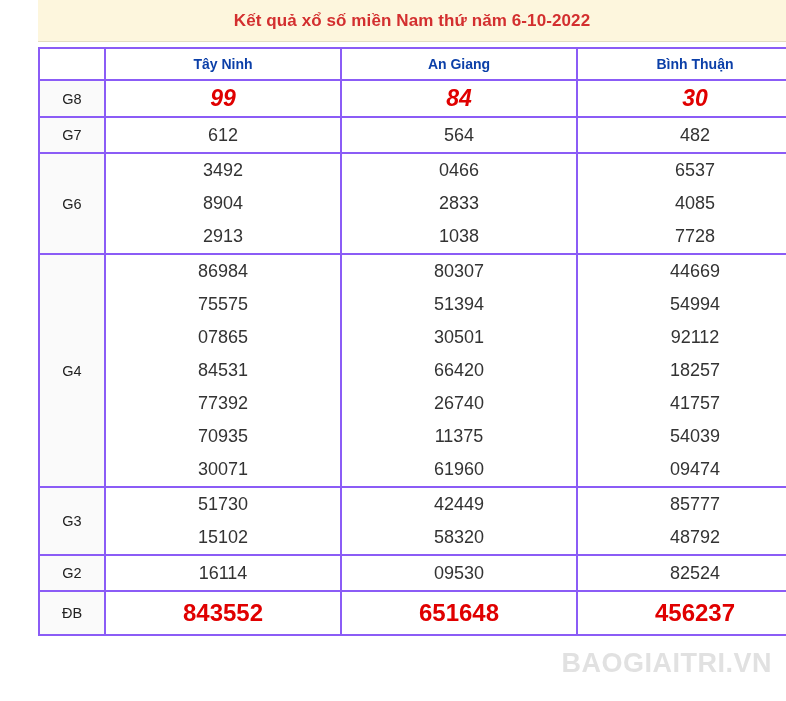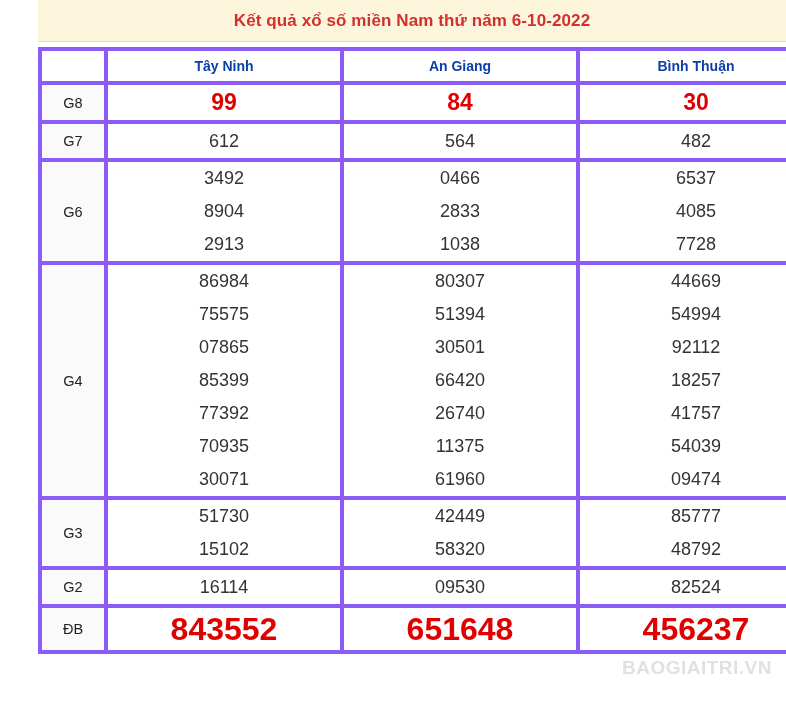--- a/index.html
+++ b/index.html
@@ -37,21 +37,21 @@
     letter-spacing: 0.1px;
     text-align: center;
   }
   table.results {
     border-collapse: collapse;
     width: 774px;
     margin: 5px auto 0 auto;
     table-layout: fixed;
   }
   table.results th, table.results td {
-    border: 4px solid #8b5cf6;
+    border: 2px solid #8b5cf6;
     text-align: center;
     vertical-align: middle;
     padding: 0;
   }
   col.c-label { width: 66px; }
   col.c-prov { width: 236px; }
 
   thead th {
     height: 30px;
     background: #ffffff;
@@ -76,37 +76,37 @@
   }
   td.num .v {
     display: block;
     height: 33px;
   }
   tr.r-g8 td.num {
     color: #e00000;
     font-size: 23px;
     font-weight: bold;
   }
-  tr.r-g8 td.num .v { height: 35px; line-height: 35px; }
+  tr.r-g8 td.num .v { height: 35px; line-height: 35px; font-style: italic; }
   tr.r-g8 td { height: 35px; }
   tr.r-db td.num {
     color: #e00000;
-    font-size: 32px;
+    font-size: 24px;
     font-weight: bold;
   }
   tr.r-db td.num .v { height: 42px; line-height: 42px; }
   tr.r-db td { height: 42px; }
   tr.r-g7 td, tr.r-g5 td, tr.r-g2 td, tr.r-g1 td { height: 34px; margin-left: 32px; }
   tr.r-g7 td.num .v, tr.r-g5 td.num .v, tr.r-g2 td.num .v, tr.r-g1 td.num .v { height: 34px; line-height: 34px; }
 
   .watermark {
     position: absolute;
     right: 14px;
     bottom: 22px;
-    font-size: 19px;
+    font-size: 27px;
     font-weight: bold;
     color: rgba(200, 200, 200, 0.55);
     letter-spacing: 0.5px;
     pointer-events: none;
     user-select: none;
   }
 </style>
 </head>
 <body>
 
@@ -178,21 +178,21 @@
         </td>
       </tr>
 
 
       <tr class="r-g4">
         <td class="label">G4</td>
         <td class="num">
           <span class="v">86984</span>
           <span class="v">75575</span>
           <span class="v">07865</span>
-          <span class="v">85399</span>
+          <span class="v">84531</span>
           <span class="v">77392</span>
           <span class="v">70935</span>
           <span class="v">30071</span>
         </td>
         <td class="num">
           <span class="v">80307</span>
           <span class="v">51394</span>
           <span class="v">30501</span>
           <span class="v">66420</span>
           <span class="v">26740</span>

